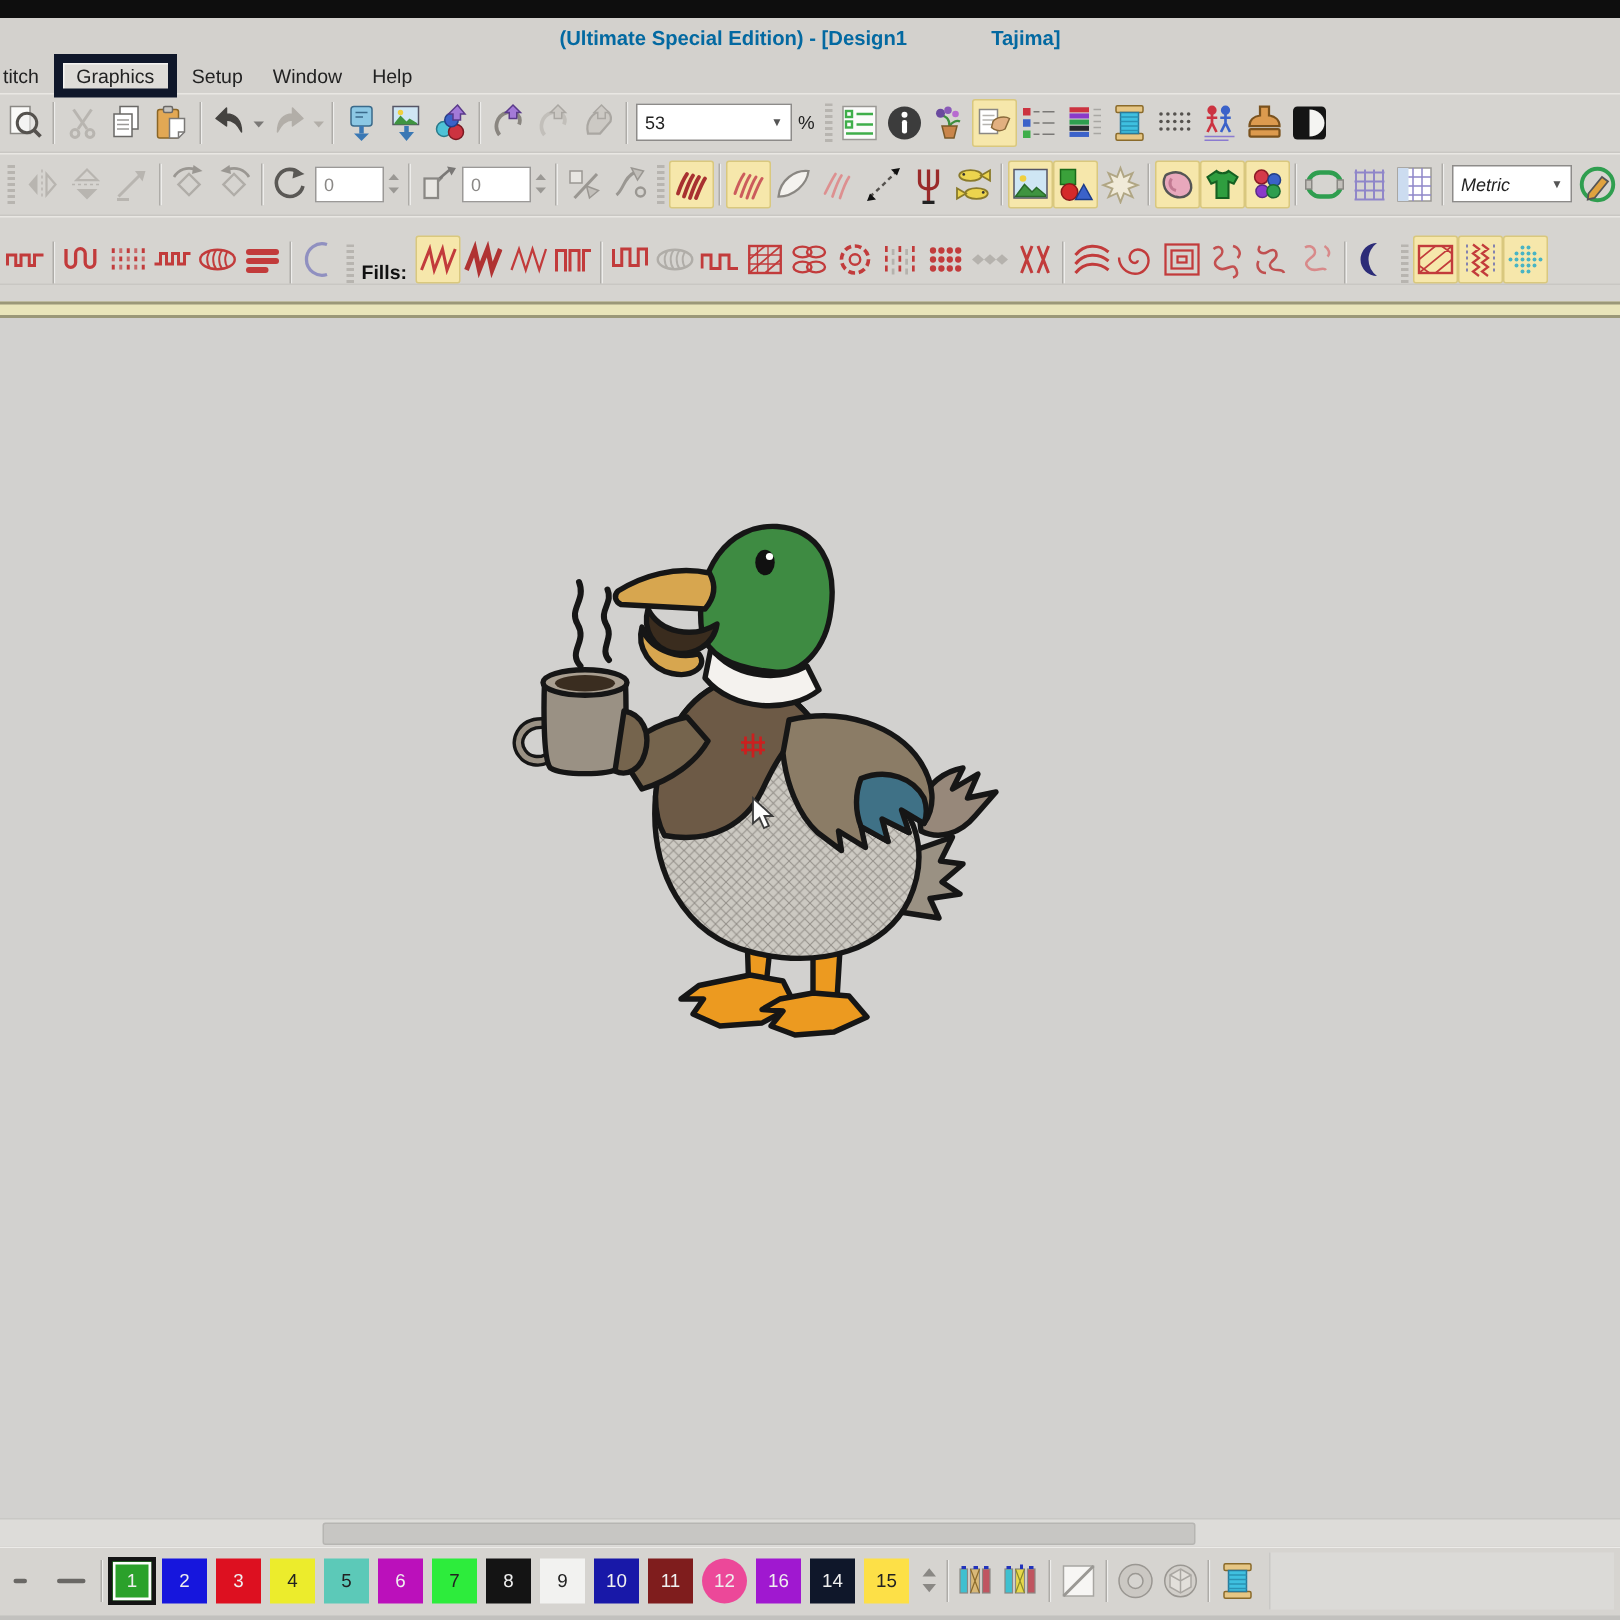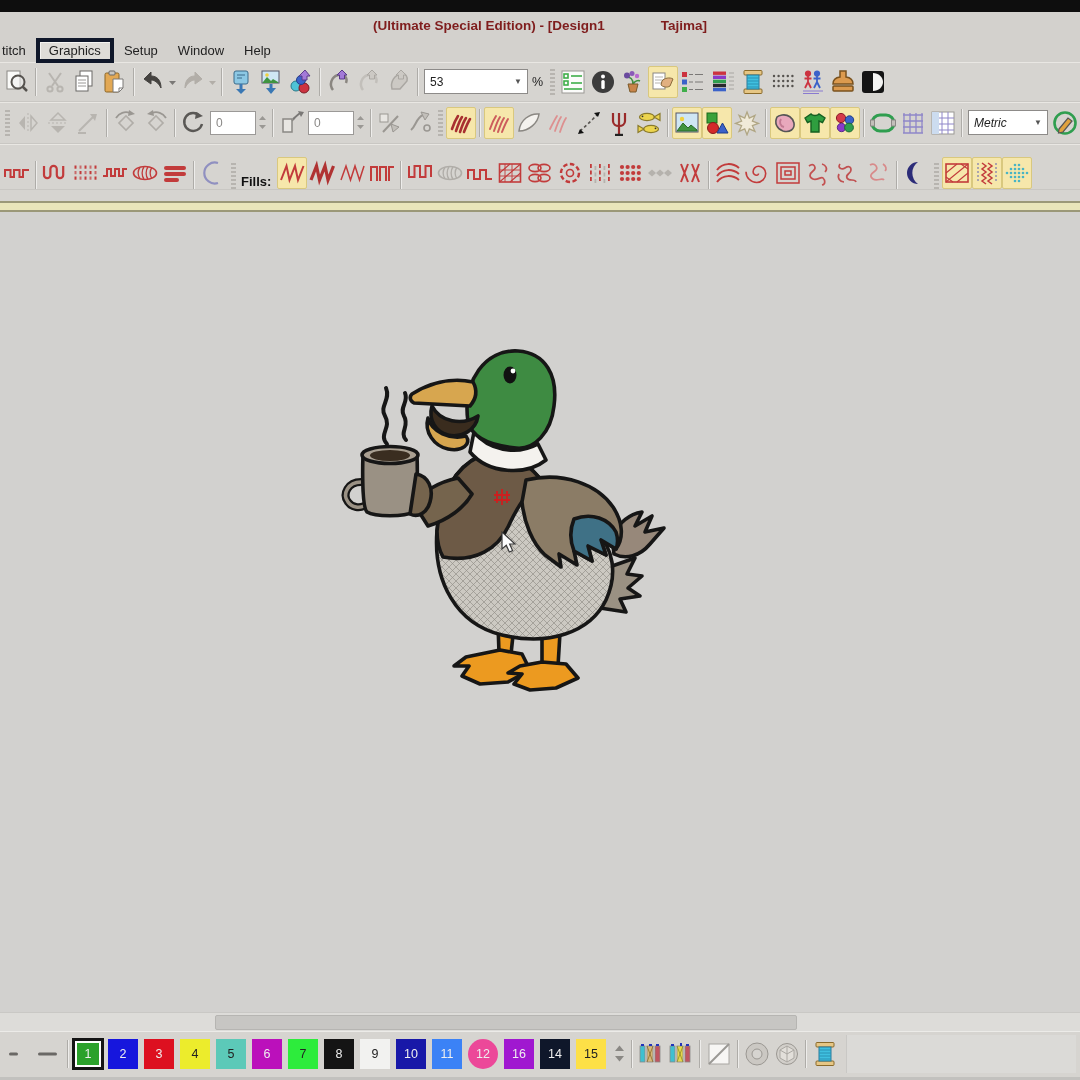--- a/index.html
+++ b/index.html
@@ -1,23 +1,23 @@
 <!DOCTYPE html>
 <html><head>
 <meta charset="utf-8">
 <style>
   html,body{margin:0;padding:0;}
   body{width:1080px;height:1080px;background:#d2d1ce;font-family:"Liberation Sans",sans-serif;position:relative;overflow:hidden;-webkit-font-smoothing:antialiased;}
   #titlebar-black{height:12px;background:#0e0e0e;}
-  #titlebar{height:26px;background:#d3d1cd;display:flex;justify-content:center;align-items:center;font-size:13.5px;font-weight:bold;color:#7f1d1d;}
+  #titlebar{height:26px;background:#d3d1cd;display:flex;justify-content:center;align-items:center;font-size:13.5px;font-weight:bold;color:#0369a1;}
   .tgap{display:inline-block;width:56px;}
   #menubar{height:24px;background:#d3d1cd;display:flex;align-items:center;font-size:13px;color:#222;padding-left:0;}
   .menu-item{padding:2px 10px;cursor:default;}
   .menu-item:first-child{padding-left:2px;text-align:right;}
-  .menu-item.active{border:4px solid #0f172a;background:#dedcd8;box-shadow:inset 1px 1px 0 #f4f3f1;padding:1px 9px;}
+  .menu-item.active{border:6px solid #0f172a;background:#dedcd8;box-shadow:inset 1px 1px 0 #f4f3f1;padding:1px 9px;}
   .toolbar{background:#d6d4d0;display:flex;align-items:center;padding:0 2px;border-bottom:1px solid #c9c7c3;box-shadow:inset 0 1px 0 #e9e7e3;}
   #toolbar1{height:39px;}
   #toolbar2{height:41px;}
   #toolbar3{height:45px;align-items:flex-end;}
   .tb{width:30px;height:32px;display:flex;align-items:center;justify-content:center;border-radius:2px;flex:none;}
   .tb.sel{background:#f6e7ab;border:1px solid #d9c87e;width:28px;height:30px;}
   .sep{width:1px;height:28px;background:#aeaca8;border-right:1px solid #eeedeb;margin:0 3px;flex:none;}
   .grip{width:5px;height:26px;margin:0 3px;flex:none;background:repeating-linear-gradient(to bottom,#b4b1ac 0 2px,transparent 2px 4px);opacity:.9;}
   .combo{width:92px;height:23px;background:#fff;border:1px solid #8d8b89;display:flex;align-items:center;font-size:12px;color:#222;padding:0 5px;margin:0 2px;flex:none;}
   .combo.small{width:68px;font-style:italic;}
@@ -846,21 +846,21 @@
       <div class="swatch selected" style="background: rgb(43, 161, 43);">1</div>
       <div class="swatch" style="background: rgb(22, 22, 221);">2</div>
       <div class="swatch" style="background: rgb(221, 16, 32);">3</div>
       <div class="swatch dark" style="background: rgb(236, 236, 44);">4</div>
       <div class="swatch dark" style="background: rgb(92, 201, 184);">5</div>
       <div class="swatch" style="background: rgb(187, 16, 187);">6</div>
       <div class="swatch dark" style="background: rgb(45, 236, 60);">7</div>
       <div class="swatch" style="background: rgb(20, 20, 20);">8</div>
       <div class="swatch dark" style="background: rgb(242, 242, 240);">9</div>
       <div class="swatch" style="background: rgb(24, 24, 168);">10</div>
-      <div class="swatch" style="background: #3b82f6;">11</div>
+      <div class="swatch" style="background: #7f1d1d;">11</div>
       <div class="swatch" style="background: #ec4899; border-radius: 15px;">12</div>
       <div class="swatch" style="background: rgb(160, 24, 208);">16</div>
       <div class="swatch" style="background: #0f172a;">14</div>
       <div class="swatch dark" style="background: #fde047;">15</div>
     </div>
   <span class="tb" style="width:16px">
       <svg width="16" height="26" viewBox="0 0 16 26">
         <path d="M3 10l4.5-5.5L12 10z" fill="#8a8884"></path>
         <path d="M3 15l4.5 5.5L12 15z" fill="#8a8884"></path>
       </svg>

